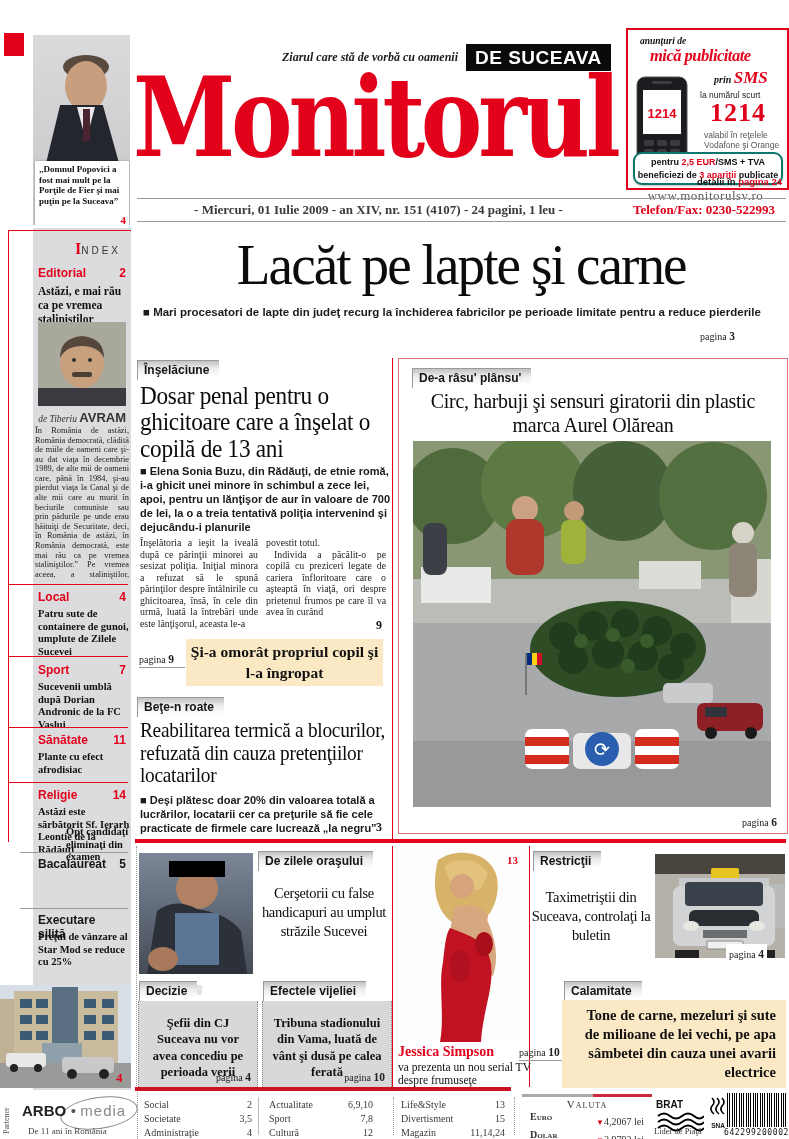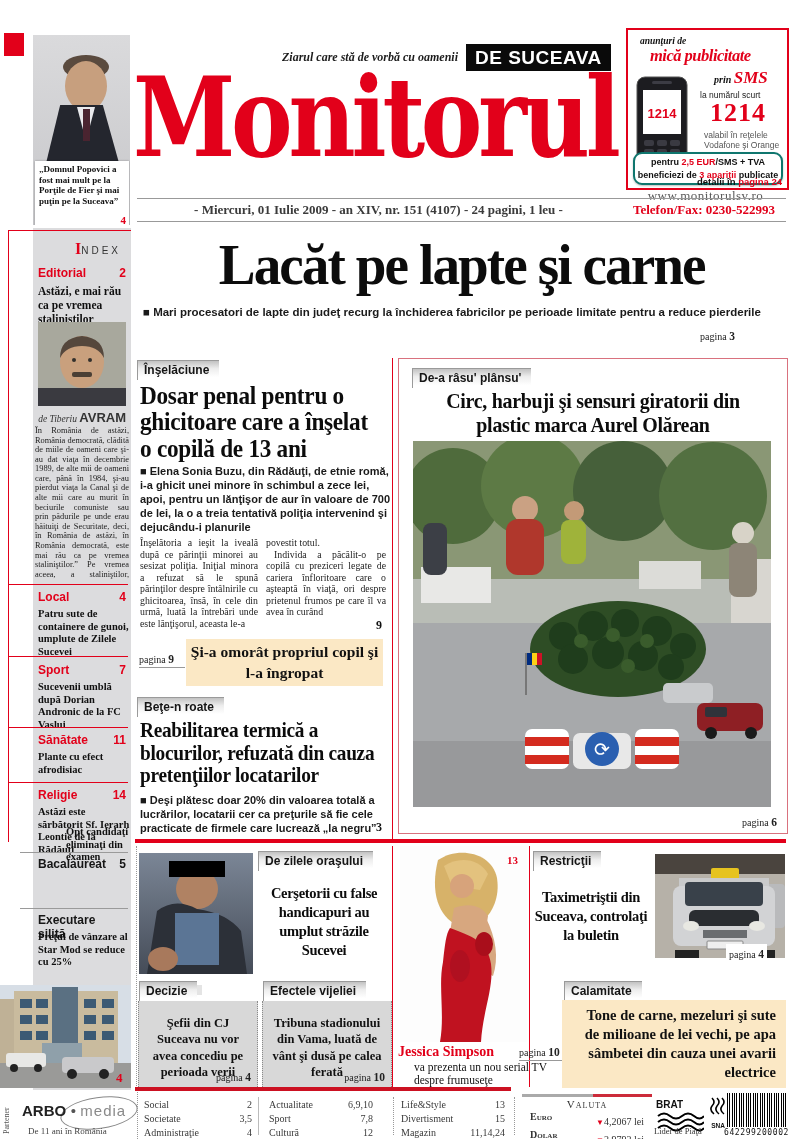--- a/index.html
+++ b/index.html
@@ -7,21 +7,21 @@
         font-family:"Liberation Sans",sans-serif;color:#111;}
   .abs{position:absolute;}
   .serif{font-family:"Liberation Serif",serif;}
   .mono{font-family:"DejaVu Sans Mono",monospace;}
   .red{color:#e2001a;}
   .b{font-weight:bold;}
   .it{font-style:italic;}
   .kick{position:absolute;display:inline-block;font:bold 12px/1 "Liberation Sans",sans-serif;color:#151515;
         background:linear-gradient(180deg,#c2c2c2,#ededed 40%,#ffffff 85%);
         border-top:1px solid #9a9a9a;border-left:1px solid #9a9a9a;padding:3px 10px 4px 6px;}
-  .hl{font-family:"Liberation Serif",serif;font-weight:bold;color:#0c0c0c;letter-spacing:-0.3px;}
+  .hl{font-family:"Liberation Serif",serif;font-weight:normal;color:#0c0c0c;letter-spacing:-0.3px;}
   .pg{font:10px "Liberation Serif",serif;color:#222;}
   .pg b{font-size:11.5px;}
   .lead{font:bold 11px/1.28 "Liberation Sans",sans-serif;color:#1a1a1a;}
   .body-t{font:9.8px/1.18 "Liberation Serif",serif;color:#222;text-align:justify;}
   .slabel{position:absolute;display:flex;justify-content:space-between;width:88px;
           font:bold 12px "Liberation Sans",sans-serif;color:#e2001a;}
   .slabel.black{color:#161616;}
   .stitle{position:absolute;width:92px;font:bold 10.5px/1.2 "Liberation Serif",serif;color:#101010;}
   .vline{position:absolute;width:1px;}
   .hline{position:absolute;height:1px;}
@@ -344,21 +344,21 @@
     <path d="M44 20 C58 10 80 12 88 28 L80 44 L52 40 Z" fill="#e3c27e"></path>
     <circle cx="62" cy="40" r="12" fill="#d7a37b"></circle>
     <path d="M54 62 C70 56 82 60 88 70 L84 96 L50 86 Z" fill="#d7a77f"></path>
     <path d="M86 72 C96 92 99 112 93 130 L84 126 C88 108 86 92 78 80 Z" fill="#d7a77f"></path>
     <path d="M50 82 C72 90 88 96 91 118 C94 142 83 164 81 196 L40 196 C45 168 38 140 43 116 C45 98 46 88 50 82 Z" fill="#c01220"></path>
     <ellipse cx="84" cy="98" rx="9" ry="12" fill="#a90e1b"></ellipse>
     <ellipse cx="60" cy="120" rx="10" ry="16" fill="#b01020"></ellipse>
   </svg>
   <b class="abs red serif" style="left:507px;top:854px;font-size:11px;">13</b>
   <div class="abs serif b red" style="left:398px;top:1044px;font-size:14px;">Jessica Simpson</div>
-  <div class="abs serif" style="left:398px;top:1061px;width:134px;font-size:11.5px;line-height:1.15;color:#111;margin-left:16px;">va prezenta un nou serial TV despre frumuseţe</div>
+  <div class="abs serif" style="left:398px;top:1061px;width:134px;font-size:11.5px;line-height:1.15;color:#111;">va prezenta un nou serial TV despre frumuseţe</div>
 
   <span class="kick" style="left:533px;top:851px;">Restricţii</span>
   <div class="abs hl" style="left:530px;top:888px;width:122px;text-align:center;font-size:14.5px;line-height:1.3;">Taximetriştii din Suceava, controlaţi la buletin</div>
   <svg class="abs" style="left:655px;top:854px;" width="130" height="104" viewBox="0 0 130 104">
     <rect width="130" height="104" fill="#b6b1a8"></rect>
     <rect x="0" y="0" width="130" height="20" fill="#4a443e"></rect>
     <rect x="100" y="30" width="30" height="44" rx="4" fill="#b9babc"></rect>
     <circle cx="112" cy="80" r="6" fill="#222"></circle>
     <rect x="56" y="14" width="28" height="12" rx="2" fill="#e6c31f"></rect>
     <rect x="24" y="24" width="90" height="10" fill="#c9cacb"></rect>

